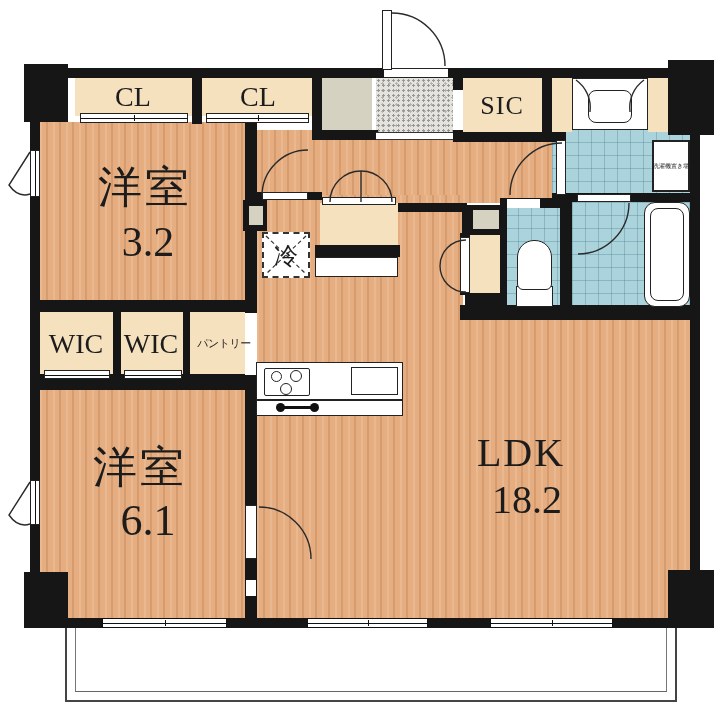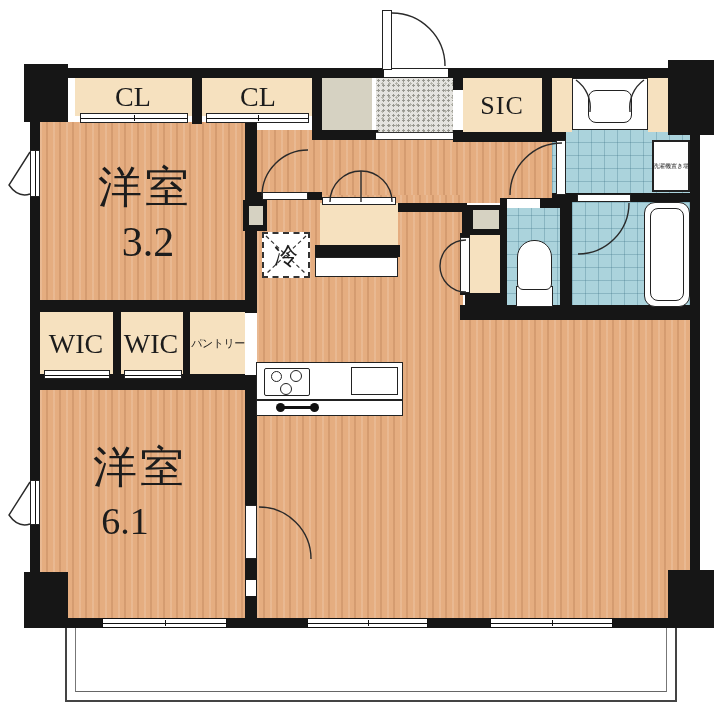--- a/index.html
+++ b/index.html
@@ -174,23 +174,25 @@
       <path d="M644,80 A34,34 0 0 0 630,112"></path>
     </g>
     <g fill="none" stroke="#333" stroke-width="1.2" stroke-dasharray="4,3">
       <path d="M266,236 L306,274 M306,236 L266,274"></path>
     </g>
   </svg>
 
   <div class="lbl" style="left:145px;top:188px;font-size:44px;letter-spacing:3px">洋室</div>
   <div class="lbl" style="left:148px;top:242px;font-size:42px">3.2</div>
   <div class="lbl" style="left:140px;top:468px;font-size:44px;letter-spacing:3px">洋室</div>
-  <div class="lbl" style="left:125px;top:521px;font-size:38px">6.1</div>
+  <div class="lbl" style="left:148px;top:521px;font-size:44px">6.1</div>
+  <div class="lbl" style="left:521px;top:453px;font-size:40px;letter-spacing:2px">LDK</div>
+  <div class="lbl" style="left:527px;top:500px;font-size:40px">18.2</div>
   <div class="lbl" style="left:133px;top:97px;font-size:28px">CL</div>
   <div class="lbl" style="left:258px;top:97px;font-size:28px">CL</div>
   <div class="lbl" style="left:502px;top:106px;font-size:26px;letter-spacing:1px">SIC</div>
   <div class="lbl" style="left:76px;top:344px;font-size:28px">WIC</div>
   <div class="lbl" style="left:151px;top:344px;font-size:28px">WIC</div>
-  <div class="lbl" style="left:218px;top:343px;font-size:11px;letter-spacing:-0.5px">パントリー</div>
+  <div class="lbl" style="left:224px;top:343px;font-size:11px;letter-spacing:-0.5px">パントリー</div>
   <div class="lbl" style="left:286px;top:256px;font-size:24px">冷</div>
   <div class="lbl" style="left:671px;top:166px;font-size:6px">洗濯機置き場</div>
 
 </div>
 
 </body></html>

